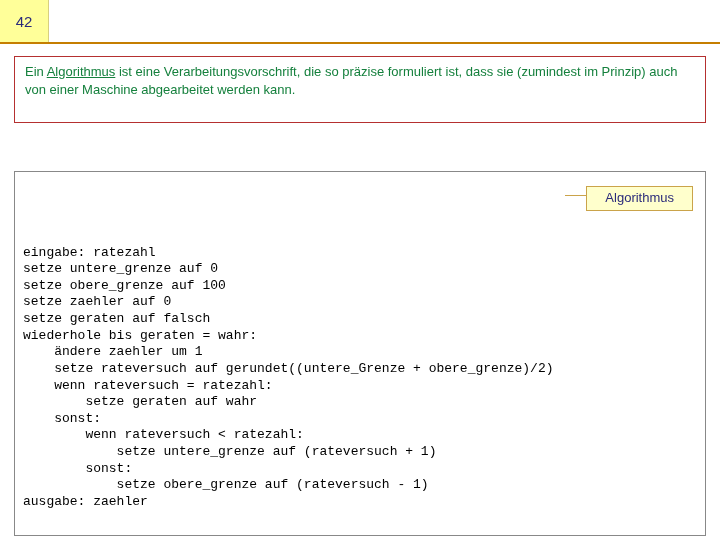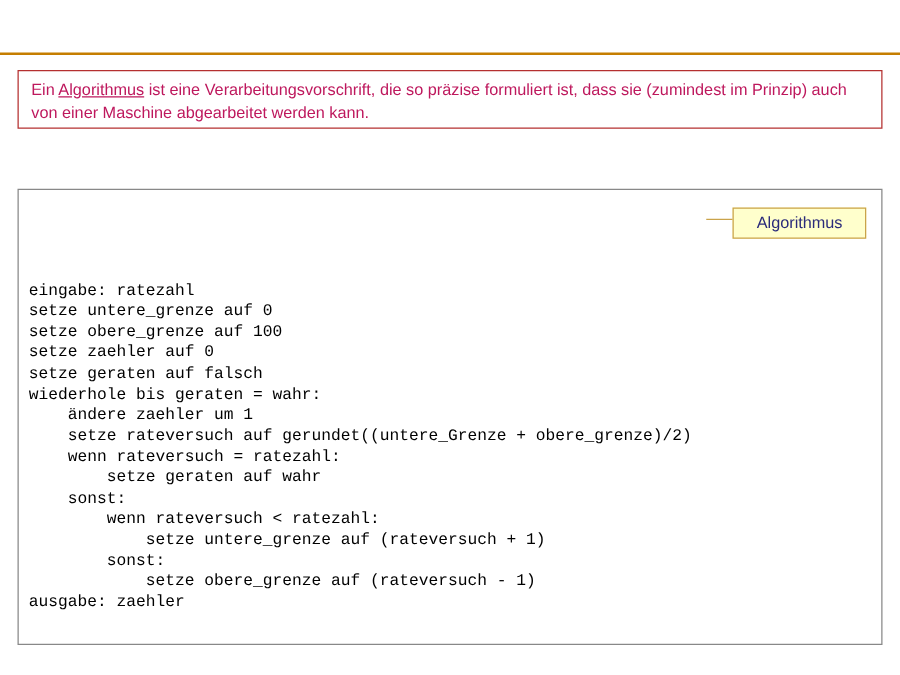--- a/index.html
+++ b/index.html
@@ -33,24 +33,24 @@
     flex: 1;
     display: flex;
     align-items: center;
     justify-content: center;
     font-size: 22px;
     color: #2b2b7a;
   }
   .def-box {
     margin: 12px 14px 0 14px;
     border: 1px solid #b53030;
-    padding: 6px 10px 4px 10px;
+    padding: 6px 10px 24px 10px;
     font-size: 13px;
     line-height: 1.35;
-    color: #be185d;
+    color: #15803d;
   }
   .underline {
     text-decoration: underline;
   }
   .algo-box {
     margin: 48px 14px 0 14px;
     border: 1px solid #888;
     padding: 6px 8px 8px 8px;
     position: relative;
     font-family: "Courier New", Courier, monospace;
@@ -76,20 +76,21 @@
     right: 106px;
     width: 34px;
     height: 1px;
     background: #caa34a;
   }
 </style>
 </head>
 <body>
 
 <div class="header">
+  <div class="page-num">42</div>
 </div>
 
 <div class="def-box">
   <span>Ein </span><span class="underline">Algorithmus</span><span> ist eine Verarbeitungsvorschrift, die so präzise formuliert ist, dass sie (zumindest im Prinzip) auch von einer Maschine abgearbeitet werden kann.</span>
 </div>
 
 <div class="algo-box">
   <div class="algo-connector"></div>
   <div class="algo-label">Algorithmus</div>
   <div>eingabe: ratezahl

